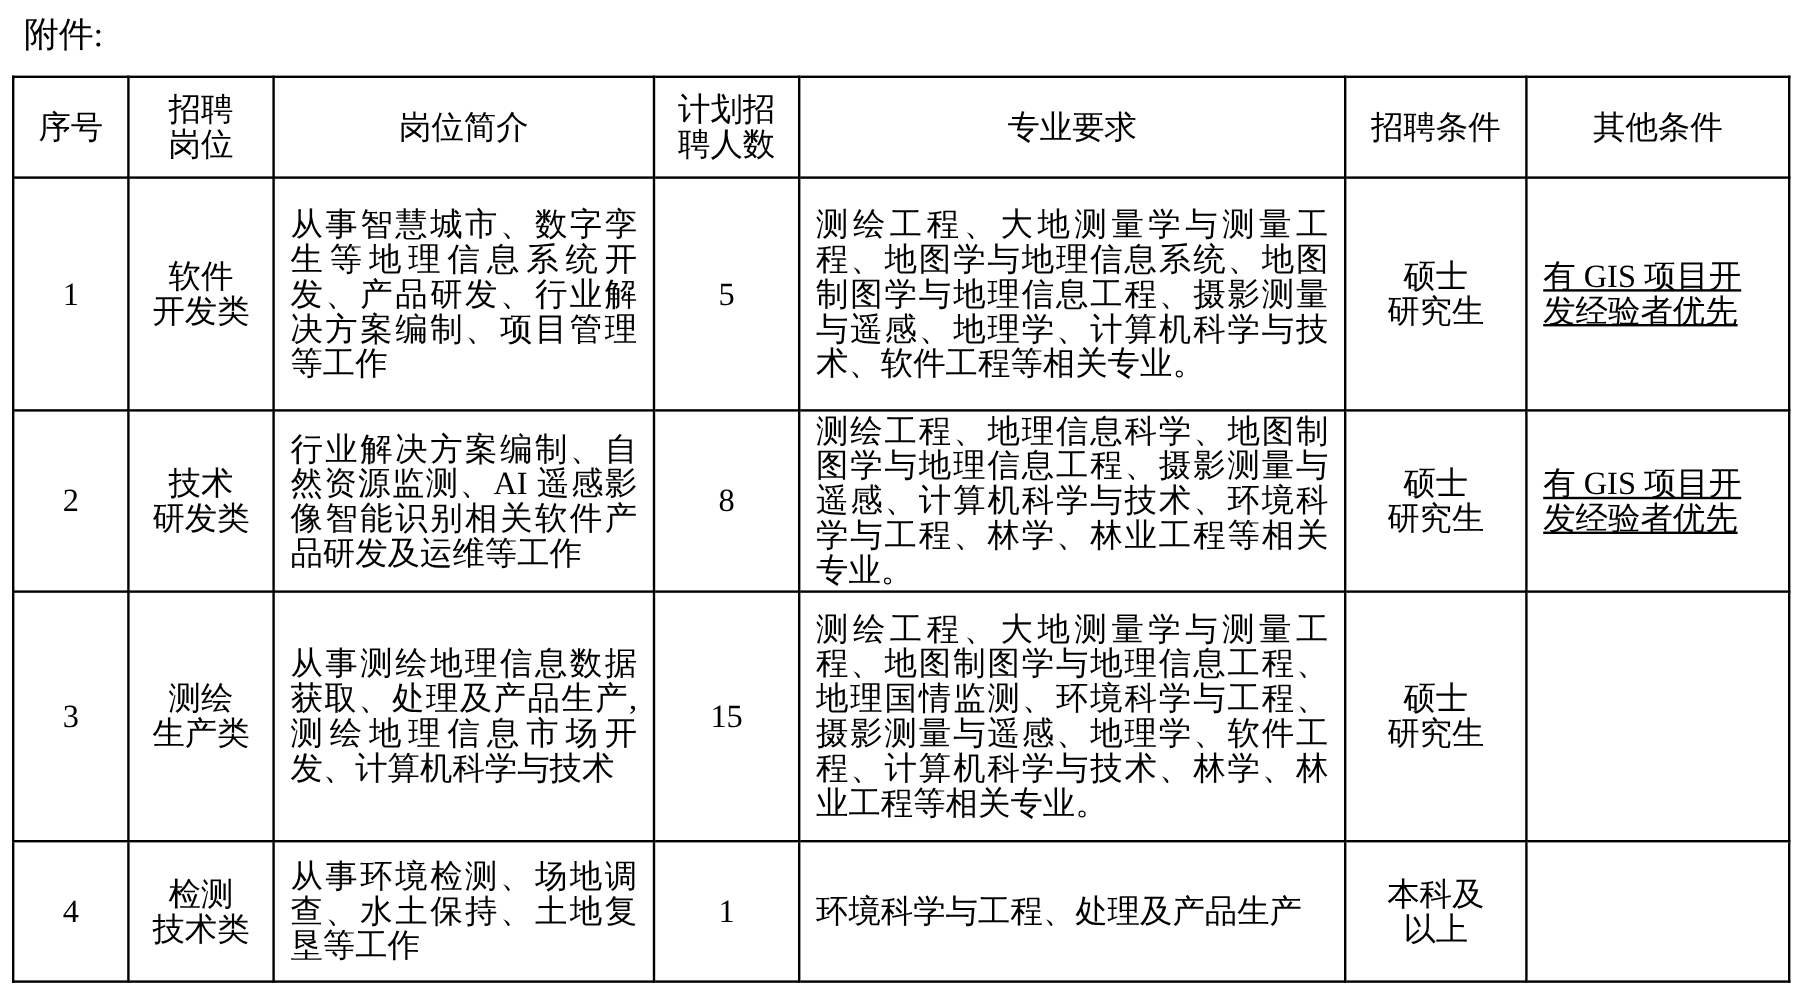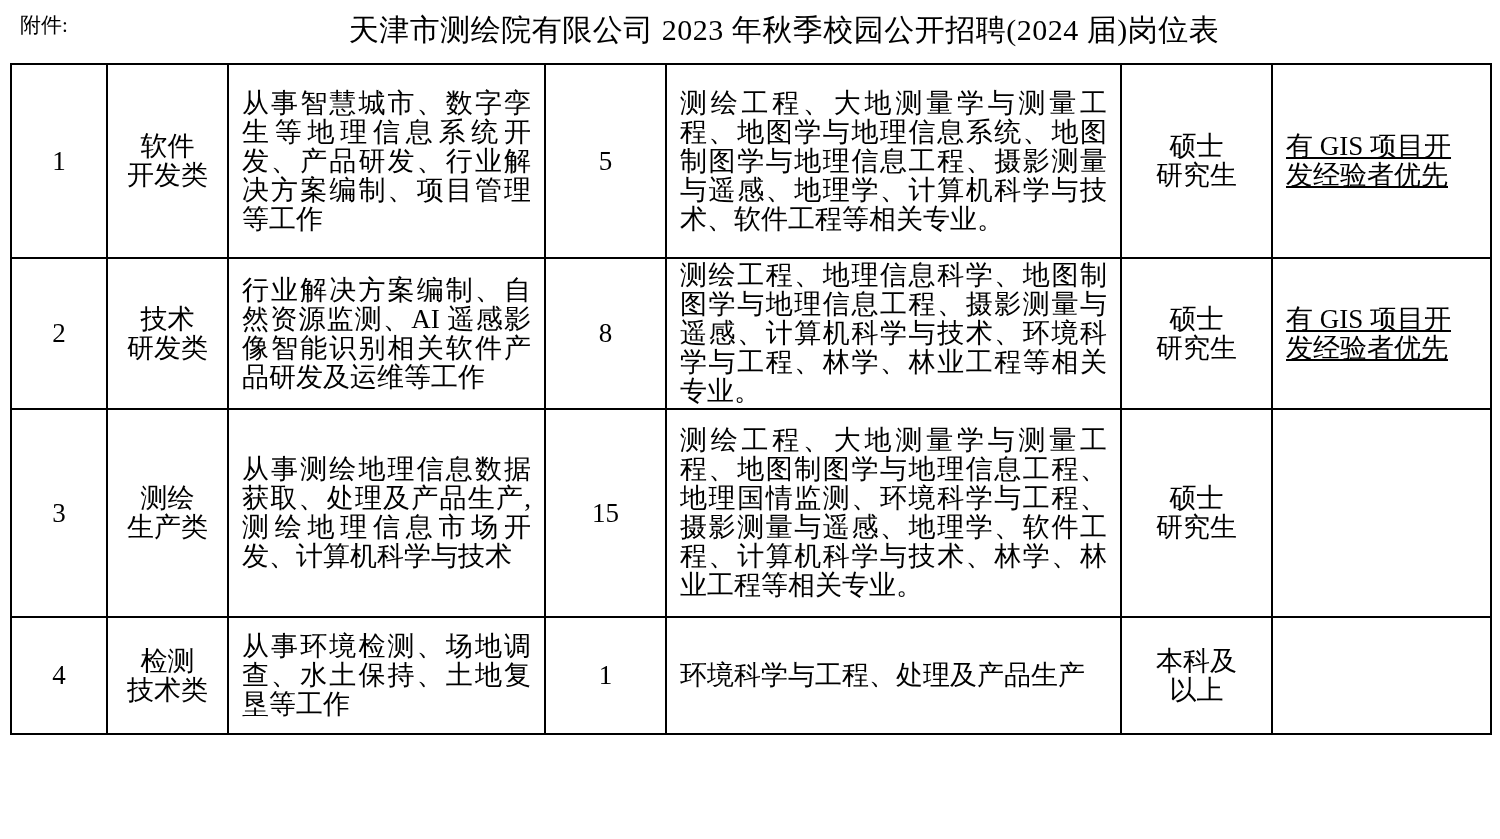--- a/index.html
+++ b/index.html
@@ -17,21 +17,21 @@
   }
   .header-area {
     display: flex;
     align-items: flex-start;
     padding-top: 13px;
     height: 38px;
   }
   .attachment-label {
     flex: none;
     margin-left: 20px;
-    font-size: 21px;
+    font-size: 29px;
     line-height: 1.15;
     text-align: center;
   }
   .doc-title {
     flex: 1;
     text-align: center;
     font-size: 30px;
     line-height: 1.15;
     letter-spacing: 0.5px;
   }
@@ -74,34 +74,44 @@
   tr.r-1 { height: 194px; }
   tr.r-2 { height: 151px; }
   tr.r-3 { height: 208px; }
   tr.r-4 { height: 117px; }
 </style>
 </head>
 <body>
 
 <div class="header-area">
   <span class="attachment-label">附件:</span>
-  <div class="doc-title">天津市测绘院有限公司 2023 年秋季校园公开招聘(2024 届)岗位表</div>
 </div>
 
 <table class="positions">
   <colgroup>
     <col style="width:96px">
     <col style="width:121px">
     <col style="width:317px">
     <col style="width:121px">
     <col style="width:455px">
     <col style="width:151px">
     <col style="width:219px">
   </colgroup>
   <tbody>
+    <tr class="r-header">
+      <th>序号</th>
+      <th>招聘
+岗位</th>
+      <th>岗位简介</th>
+      <th>计划招
+聘人数</th>
+      <th>专业要求</th>
+      <th>招聘条件</th>
+      <th>其他条件</th>
+    </tr>
     <tr class="r-1">
       <td class="c-center">1</td>
       <td class="c-center">软件
 开发类</td>
       <td class="c-just">从事智慧城市、数字孪生等地理信息系统开发、产品研发、行业解决方案编制、项目管理等工作</td>
       <td class="c-center">5</td>
       <td class="c-just">测绘工程、大地测量学与测量工程、地图学与地理信息系统、地图制图学与地理信息工程、摄影测量与遥感、地理学、计算机科学与技术、软件工程等相关专业。</td>
       <td class="c-center">硕士
 研究生</td>
       <td class="c-left">有 GIS 项目开发经验者优先</td>

